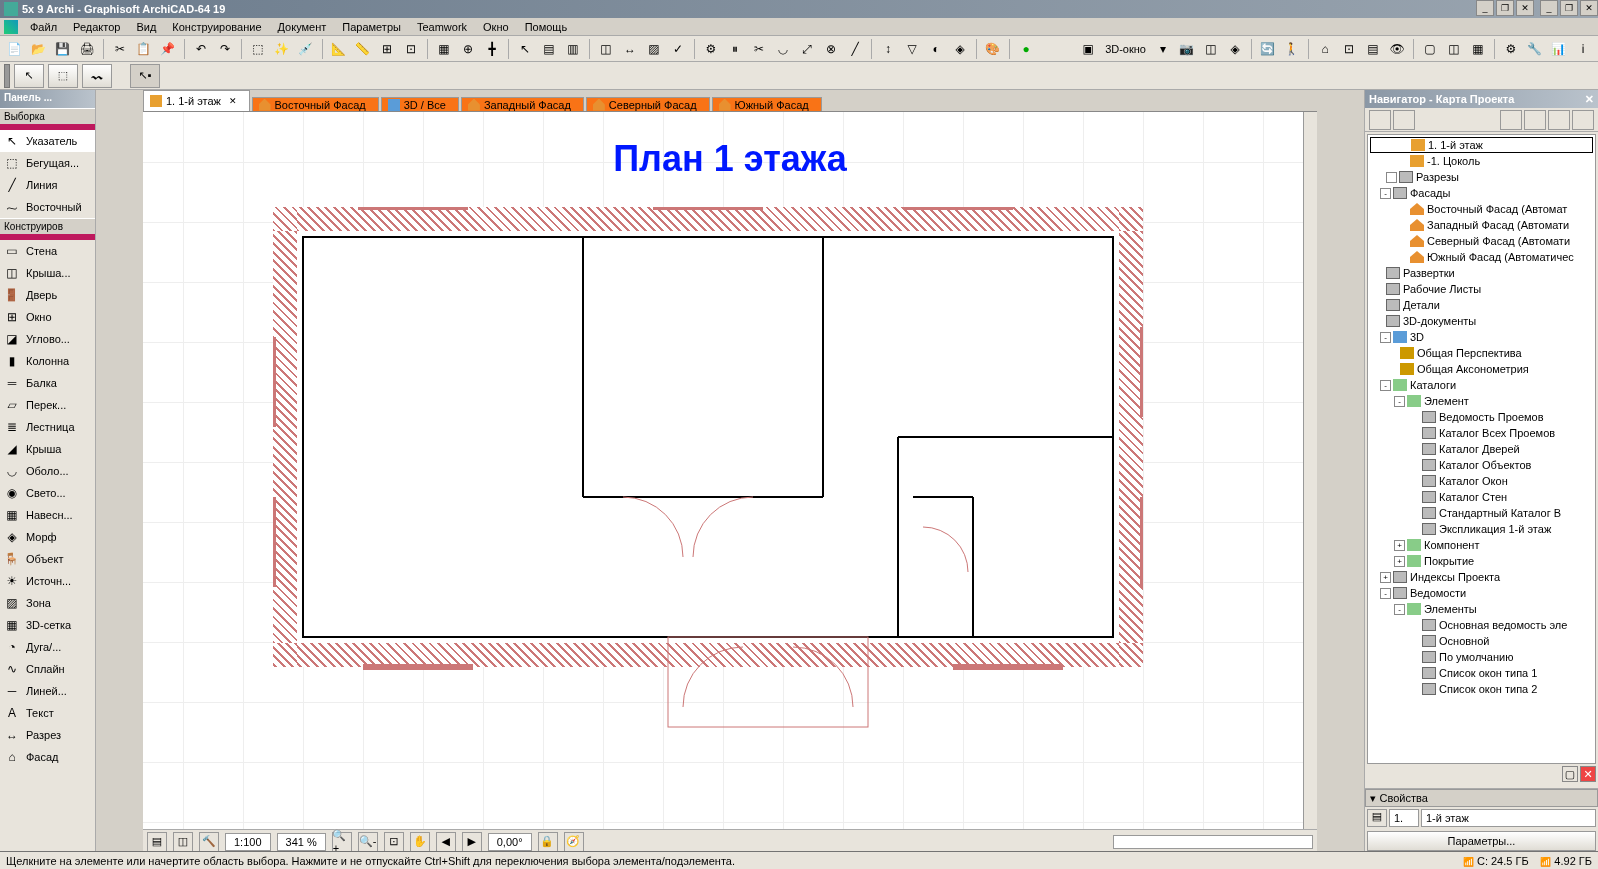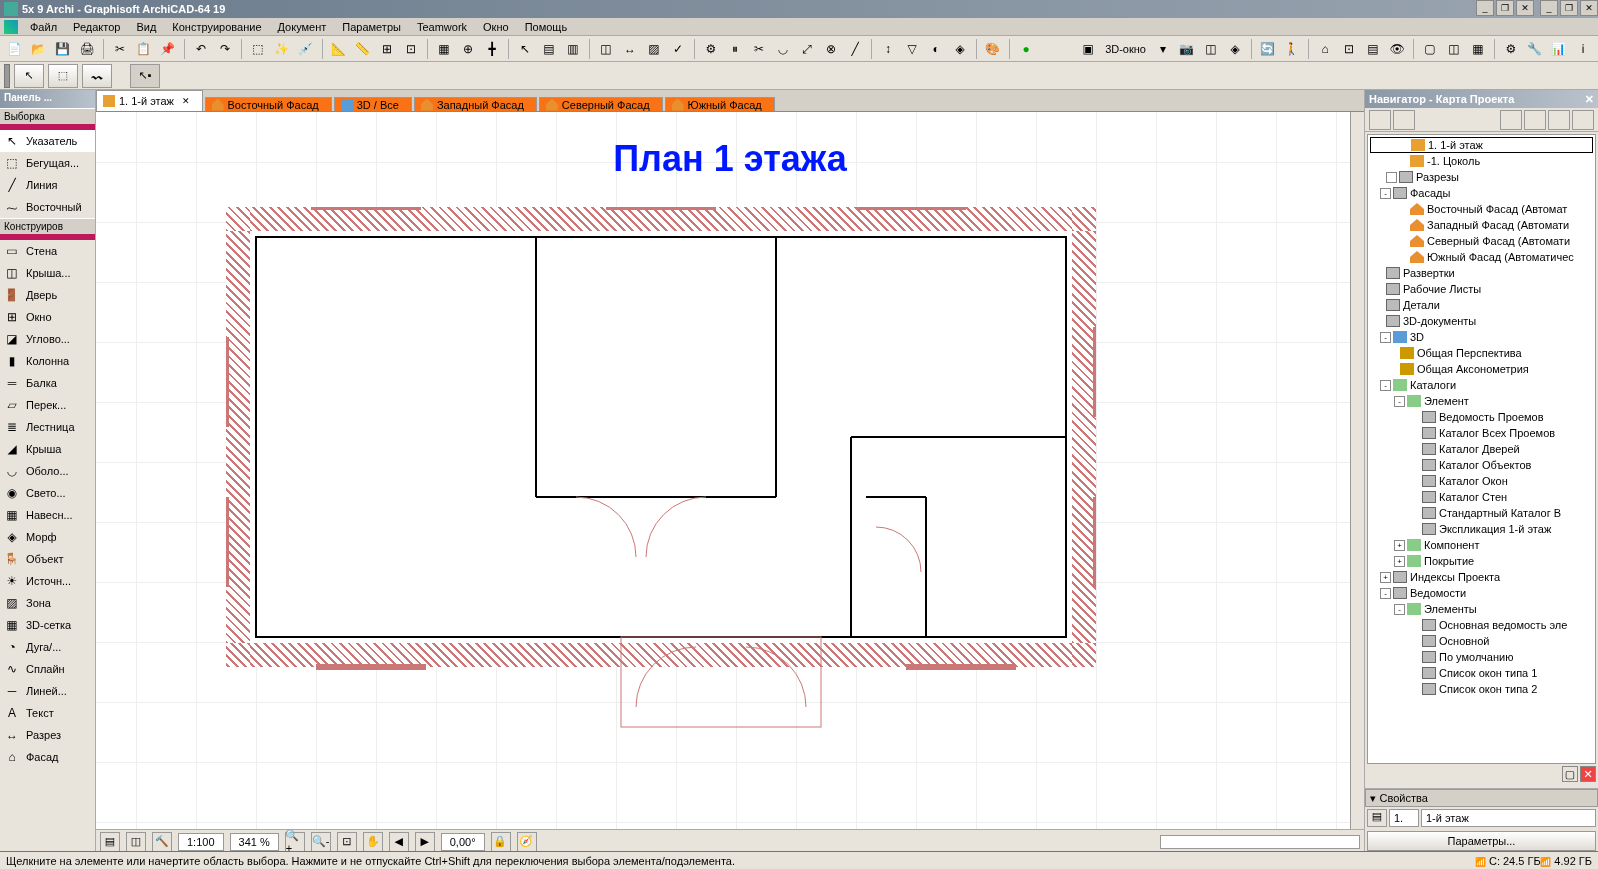--- a/index.html
+++ b/index.html
@@ -20,21 +20,21 @@
 .toolbar { height: 26px; background: #e8e4dc; border-bottom: 1px solid #aaa; display: flex; align-items: center; padding: 0 4px; gap: 2px; }
 .tb-btn { width: 22px; height: 22px; border: 1px solid transparent; background: #e8e4dc; display: flex; align-items: center; justify-content: center; cursor: pointer; font-size: 12px; }
 .tb-sep { width: 1px; height: 20px; background: #aaa; margin: 0 3px; }
 .tb-label { padding: 0 4px; font-size: 11px; }
 
 .toolbar2 { height: 28px; background: #e8e4dc; border-bottom: 1px solid #aaa; display: flex; align-items: center; padding: 0 4px; gap: 4px; }
 .tb2-btn { width: 30px; height: 24px; border: 1px solid #999; background: linear-gradient(#fff, #e0ddd5); display: flex; align-items: center; justify-content: center; cursor: pointer; }
 .tb2-btn.active { background: #d4d0c8; }
 
 
-.main { display: flex; height: 763px; }
+.main { display: flex; height: 763px; gap: 47px; }
 
 
 .toolbox { width: 96px; background: #e8e4dc; border-right: 1px solid #aaa; display: flex; flex-direction: column; overflow: hidden; }
 .toolbox-header { height: 18px; background: linear-gradient(to right, #8a97a5, #bac3cc); color: #fff; padding: 2px 4px; font-size: 10px; font-weight: bold; }
 .toolbox-section { background: #d4d0c8; padding: 2px 4px; font-size: 10px; border-top: 1px solid #fff; border-bottom: 6px solid #be185d; }
 .tool-item { display: flex; align-items: center; height: 22px; padding: 0 4px; cursor: pointer; gap: 6px; }
 .tool-item.active { background: #fff; }
 .tool-icon { width: 16px; height: 16px; display: inline-flex; align-items: center; justify-content: center; font-size: 12px; }
 
 
@@ -90,21 +90,21 @@
 .props-row { display: flex; padding: 2px; gap: 2px; }
 .props-field { flex: 1; background: #fff; border: 1px solid #999; padding: 2px 4px; }
 .props-btn { padding: 3px 12px; border: 1px solid #999; background: linear-gradient(#fff, #e0ddd5); cursor: pointer; text-align: center; margin: 2px; }
 
 .panel-close { position: absolute; right: 2px; display: flex; gap: 2px; }
 .panel-close .pbtn { width: 16px; height: 16px; border: 1px solid #888; display: flex; align-items: center; justify-content: center; cursor: pointer; }
 .pbtn.red { background: #e44; color: #fff; }
 
 
 .statusbar { position: absolute; bottom: 0; left: 0; right: 0; height: 18px; background: #e8e4dc; border-top: 1px solid #737373; display: flex; align-items: center; padding: 0 6px; font-size: 10px; }
-.statusbar .right { margin-left: auto; display: flex; align-items: flex-end; }
+.statusbar .right { margin-left: auto; display: flex; gap: 12px; align-items: flex-end; }
 .statusbar .right span::before { content: "📶 "; font-size: 9px; }
 </style>
 </head>
 <body>
 
 <div class="titlebar">
   <span class="icon"></span>
   <span>5x 9 Archi - Graphisoft ArchiCAD-64 19</span>
 </div>
 <div class="win-controls">

